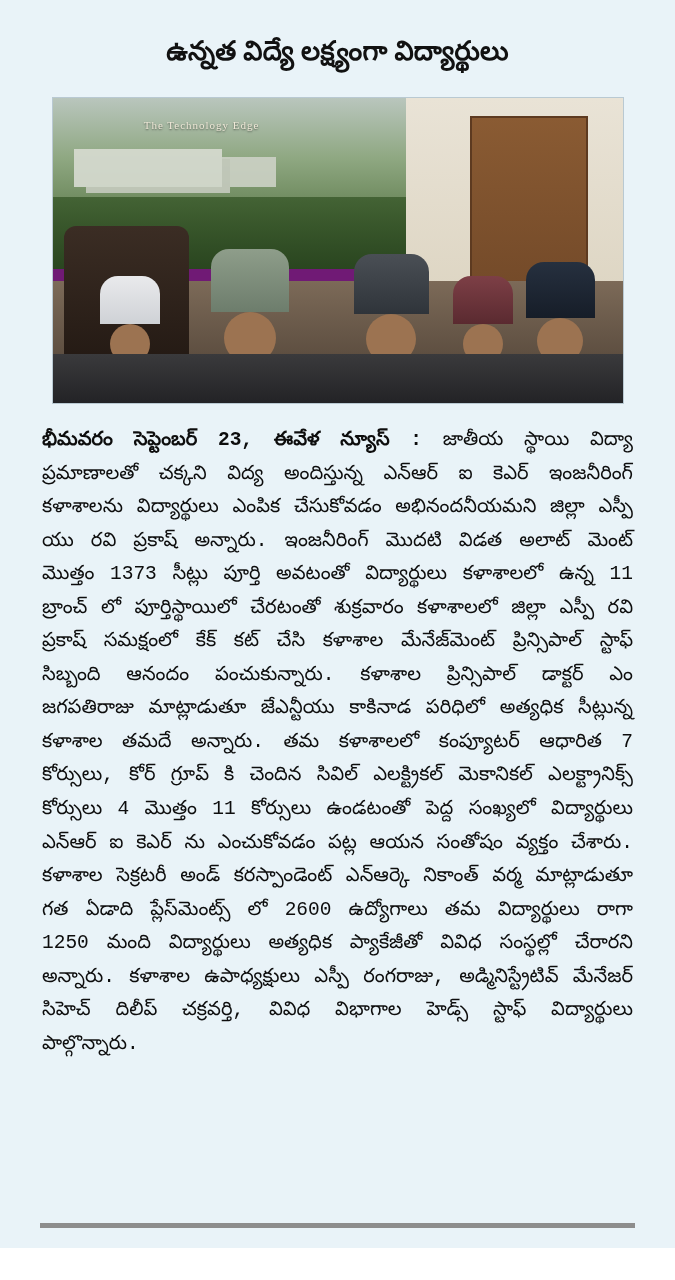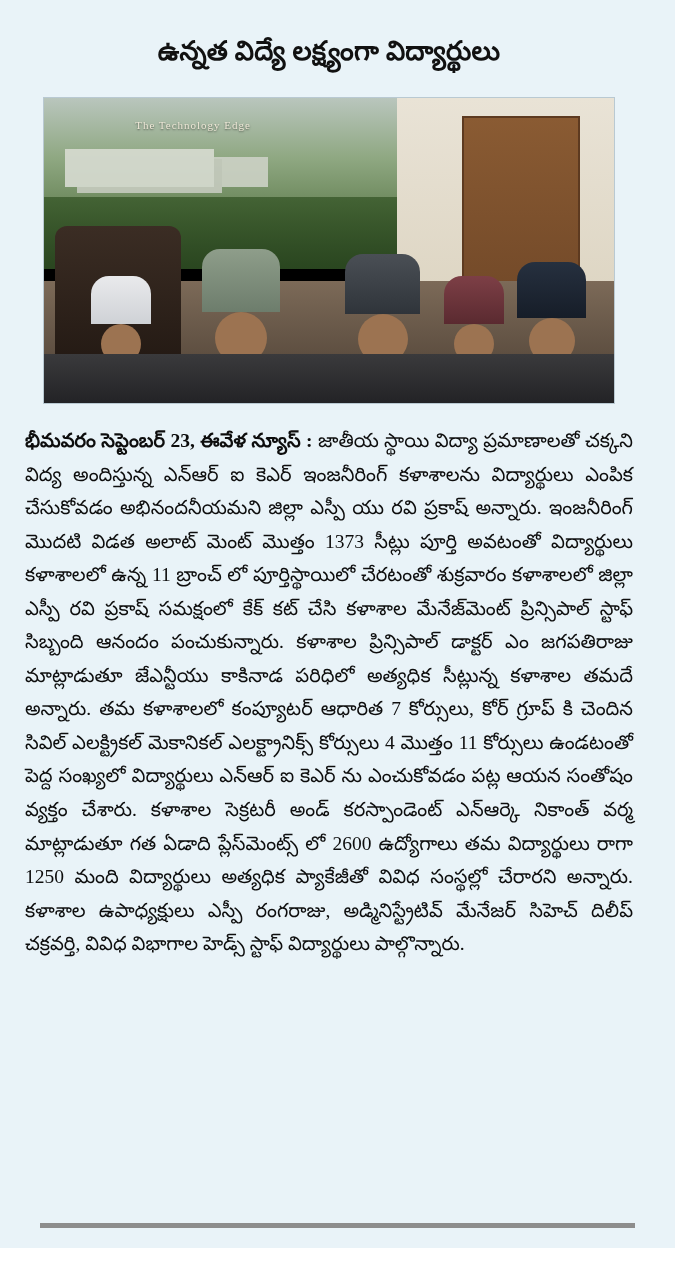--- a/index.html
+++ b/index.html
@@ -21,21 +21,21 @@
     box-sizing: border-box;
   }
   .article {
     position: absolute;
     left: 0;
     top: 0;
     width: 675px;
     height: 1248px;
     background: #e9f3f8;
     box-sizing: border-box;
-    padding: 24px 40px 0 23px;
+    padding: 24px 40px 0 40px;
   }
   .headline {
     text-align: center;
     font-family: "Liberation Serif", serif;
     font-weight: bold;
     font-size: 27px;
     line-height: 1.45;
     color: #111111;
     letter-spacing: 0.2px;
     margin: 8px 0 0 0;
@@ -43,21 +43,21 @@
   }
   .headline .line {
     display: block;
     white-space: nowrap;
   }
   .photo-wrap {
     margin: 26px auto 0 auto;
     width: 570px;
     height: 305px;
     border: 1px solid #b9c9d2;
-    background: #000000;
+    background: #701a75;
     position: relative;
     overflow: hidden;
   }
   
   .ph-sky {
     position: absolute; left: 0; top: 0; width: 100%; height: 38%;
     background: linear-gradient(#cfd9d6 0%, #b7c3bd 55%, #9aab95 100%);
   }
   .ph-campus {
     position: absolute; left: 0; top: 0; width: 62%; height: 56%;
@@ -125,21 +125,21 @@
   .fig2 .body { background: linear-gradient(180deg,#8e9d8a,#6d7d6c); }
   .fig3 { left: 55%; width: 50px; }
   .fig3 .body { background: linear-gradient(180deg,#4a4f55,#2f343a); }
   .fig4 { left: 72%; width: 40px; }
   .fig4 .body { background: linear-gradient(180deg,#7d3f46,#5a2a30); }
   .fig5 { left: 85%; width: 46px; }
   .fig5 .body { background: linear-gradient(180deg,#26303f,#161d28); }
 
   .body-text {
     margin: 20px 2px 16px 2px;
-    font-family: Liberation Serif, serif;
+    font-family: Liberation Mono, monospace;
     font-size: 19.5px;
     line-height: 1.72;
     color: #0d0d0d;
     text-align: justify;
     text-justify: inter-word;
   }
   .body-text .dateline {
     font-weight: bold;
   }
   .footer-rule {

